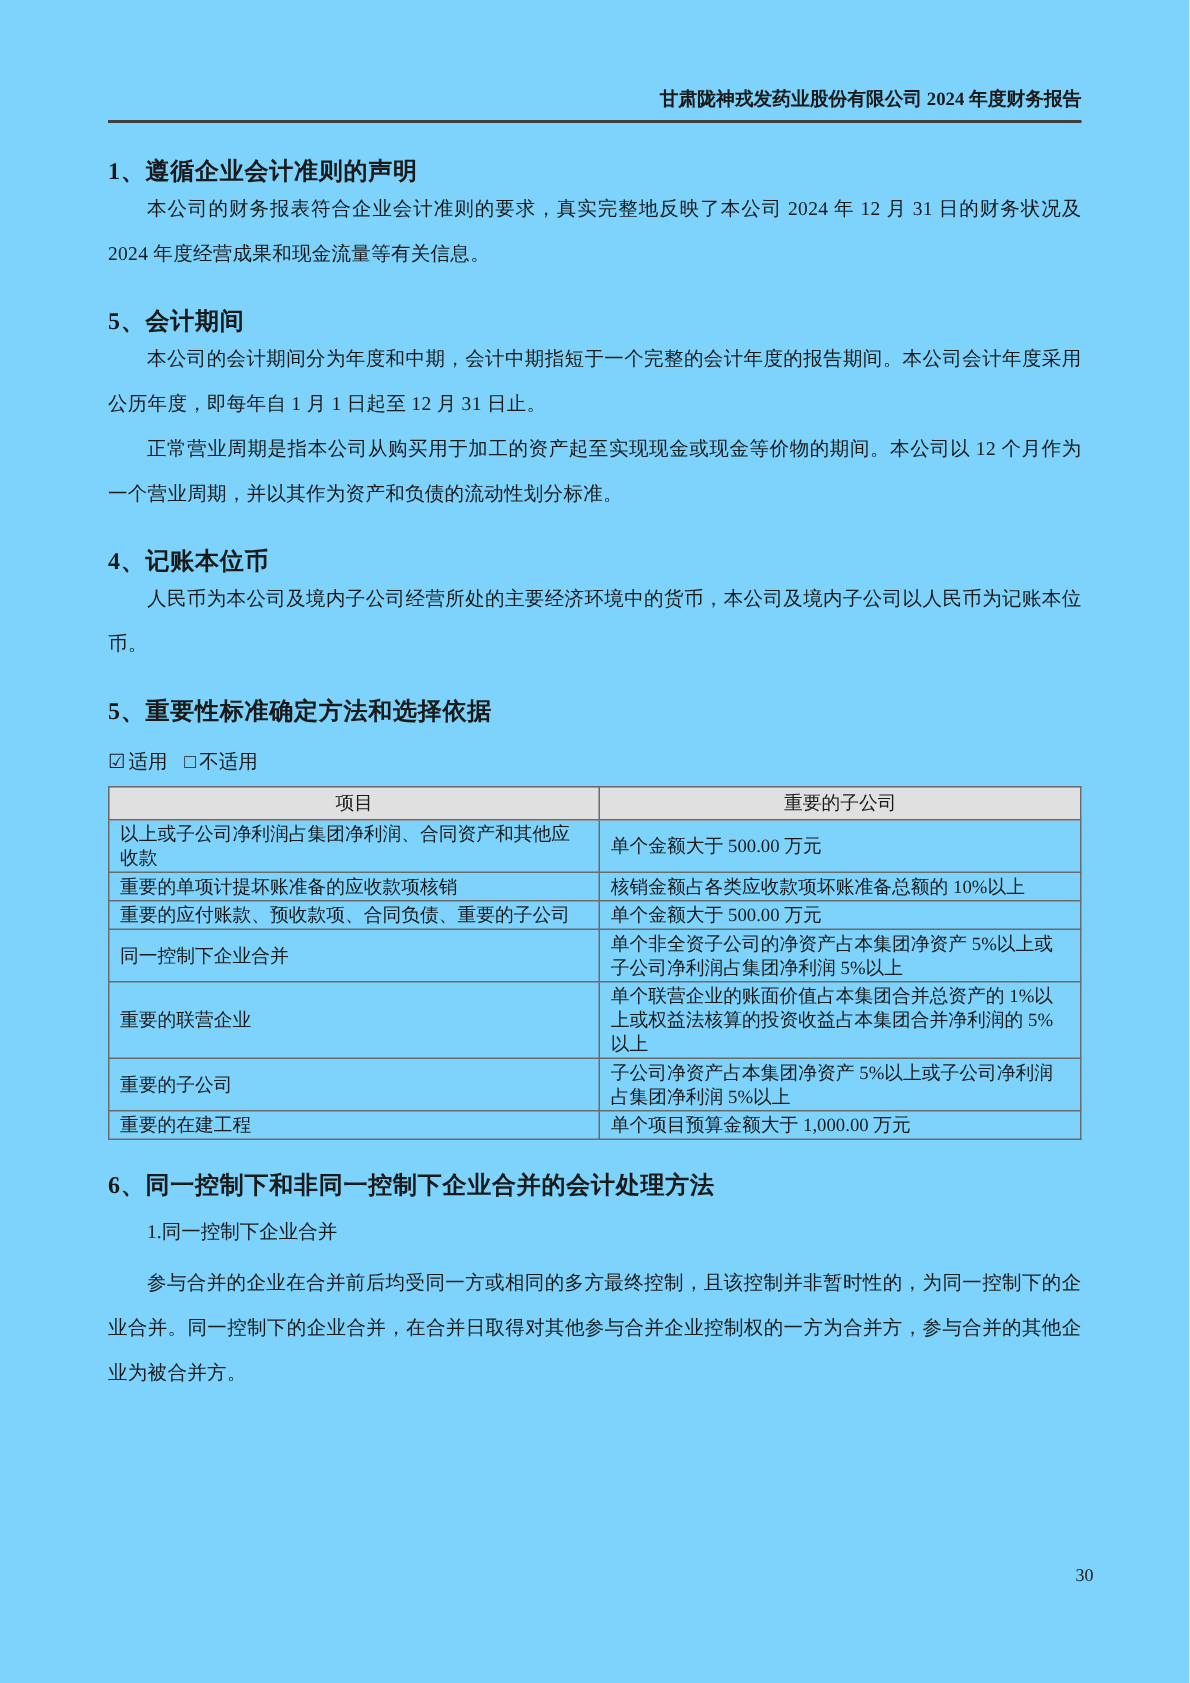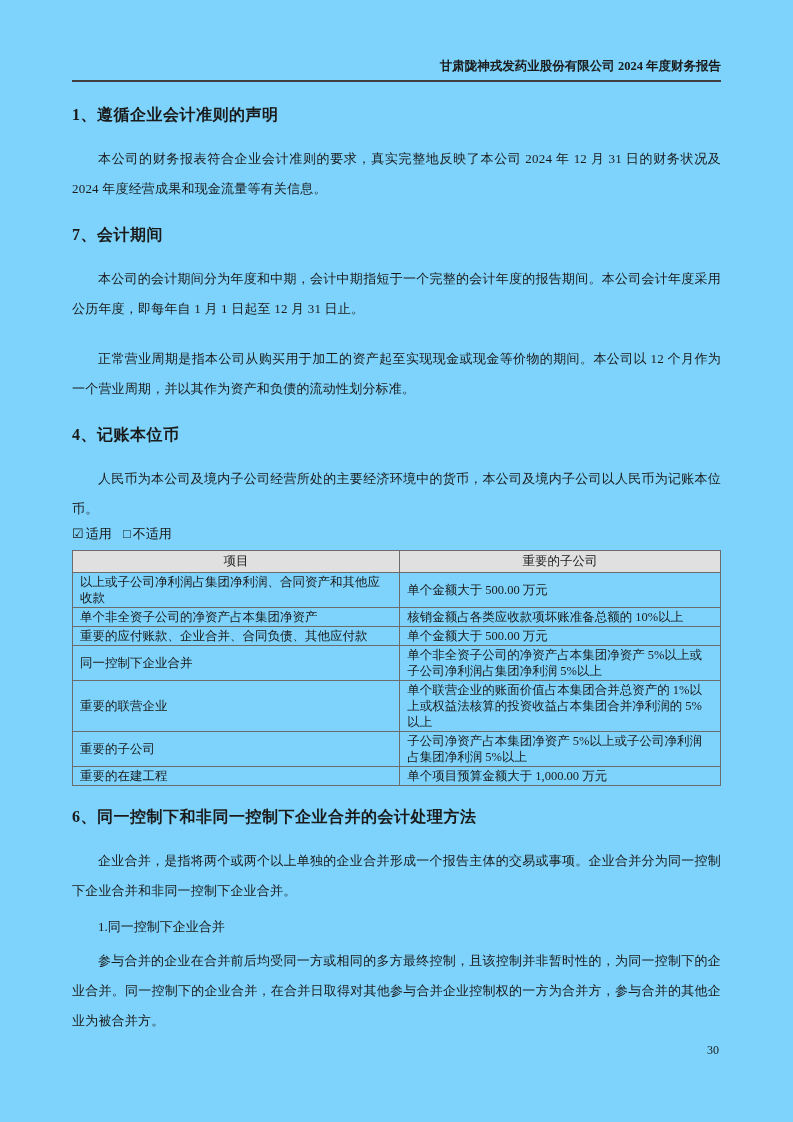--- a/index.html
+++ b/index.html
@@ -29,35 +29,35 @@
     font-size: 16px;
     font-weight: bold;
     line-height: 18px;
     margin-top: 22px;
     letter-spacing: 0.5px;
   }
   h2.sec.first { margin-top: 24px; }
   p.body {
     font-size: 13px;
     line-height: 30px;
-    margin-top: 20px;
     text-indent: 2em;
     text-align: justify;
     letter-spacing: 0.2px;
   }
   p.subitem {
     font-size: 13px;
     line-height: 22px;
     margin-top: 10px;
     text-indent: 2em;
   }
   p.body.last { margin-top: 8px; }
   .apply-line {
     font-size: 13px;
     line-height: 20px;
+    margin-top: 14px;
   }
   .apply-line .cb { margin-right: 2px; }
   .apply-line .second { margin-left: 8px; }
   table.mat {
     width: 100%;
     margin-top: 6px;
     border-collapse: collapse;
     table-layout: fixed;
   }
   table.mat th, table.mat td {
@@ -74,45 +74,46 @@
   }
   table.mat td {
     padding: 1px 7px;
     line-height: 16px;
     text-align: left;
   }
   table.mat col.c1 { width: 50.5%; }
   table.mat col.c2 { width: 49.5%; }
   .page-number {
     position: absolute;
-    right: 74px;
+    right: 64px;
     bottom: 64px;
     font-size: 12px;
   }
 </style>
 </head>
 <body>
 
 <div class="page">
 
   <div class="doc-header">
     <span>甘肃陇神戎发药业股份有限公司 2024 年度财务报告</span>
   </div>
 
   <h2 class="sec first">1、遵循企业会计准则的声明</h2>
   <p class="body">本公司的财务报表符合企业会计准则的要求，真实完整地反映了本公司 2024 年 12 月 31 日的财务状况及 2024 年度经营成果和现金流量等有关信息。</p>
 
-  <h2 class="sec">7、会计期间</h2>
+  <h2 class="sec">5、会计期间</h2>
   <p class="body">本公司的会计期间分为年度和中期，会计中期指短于一个完整的会计年度的报告期间。本公司会计年度采用公历年度，即每年自 1 月 1 日起至 12 月 31 日止。</p>
 
   <p class="body">正常营业周期是指本公司从购买用于加工的资产起至实现现金或现金等价物的期间。本公司以 12 个月作为一个营业周期，并以其作为资产和负债的流动性划分标准。</p>
 
   <h2 class="sec">4、记账本位币</h2>
   <p class="body">人民币为本公司及境内子公司经营所处的主要经济环境中的货币，本公司及境内子公司以人民币为记账本位币。</p>
 
+  <h2 class="sec">5、重要性标准确定方法和选择依据</h2>
 
   <div class="apply-line">
     <span class="cb">☑</span><span>适用</span>
     <span class="cb second">□</span><span>不适用</span>
   </div>
 
   <table class="mat">
     <colgroup>
         <col class="c1">
         <col class="c2">
@@ -122,25 +123,25 @@
         <th>项目</th>
         <th>重要的子公司</th>
       </tr>
     </thead>
     <tbody>
       <tr>
         <td>以上或子公司净利润占集团净利润、合同资产和其他应收款</td>
         <td>单个金额大于 500.00 万元</td>
       </tr>
       <tr>
-        <td>单个非全资子公司的净资产占本集团净资产</td>
+        <td>重要的单项计提坏账准备的应收款项核销</td>
         <td>核销金额占各类应收款项坏账准备总额的 10%以上</td>
       </tr>
       <tr>
-        <td>重要的应付账款、企业合并、合同负债、其他应付款</td>
+        <td>重要的应付账款、预收款项、合同负债、重要的子公司</td>
         <td>单个金额大于 500.00 万元</td>
       </tr>
       <tr>
         <td>同一控制下企业合并</td>
         <td>单个非全资子公司的净资产占本集团净资产 5%以上或子公司净利润占集团净利润 5%以上</td>
       </tr>
       <tr>
         <td>重要的联营企业</td>
         <td>单个联营企业的账面价值占本集团合并总资产的 1%以上或权益法核算的投资收益占本集团合并净利润的 5%以上</td>
       </tr>
@@ -149,19 +150,18 @@
         <td>子公司净资产占本集团净资产 5%以上或子公司净利润占集团净利润 5%以上</td>
       </tr>
       <tr>
         <td>重要的在建工程</td>
         <td>单个项目预算金额大于 1,000.00 万元</td>
       </tr>
     </tbody>
   </table>
 
   <h2 class="sec">6、同一控制下和非同一控制下企业合并的会计处理方法</h2>
-  <p class="body">企业合并，是指将两个或两个以上单独的企业合并形成一个报告主体的交易或事项。企业合并分为同一控制下企业合并和非同一控制下企业合并。</p>
   <p class="subitem">1.同一控制下企业合并</p>
   <p class="body last">参与合并的企业在合并前后均受同一方或相同的多方最终控制，且该控制并非暂时性的，为同一控制下的企业合并。同一控制下的企业合并，在合并日取得对其他参与合并企业控制权的一方为合并方，参与合并的其他企业为被合并方。</p>
 
   <div class="page-number">30</div>
 
 </div>
 
 </body></html>

